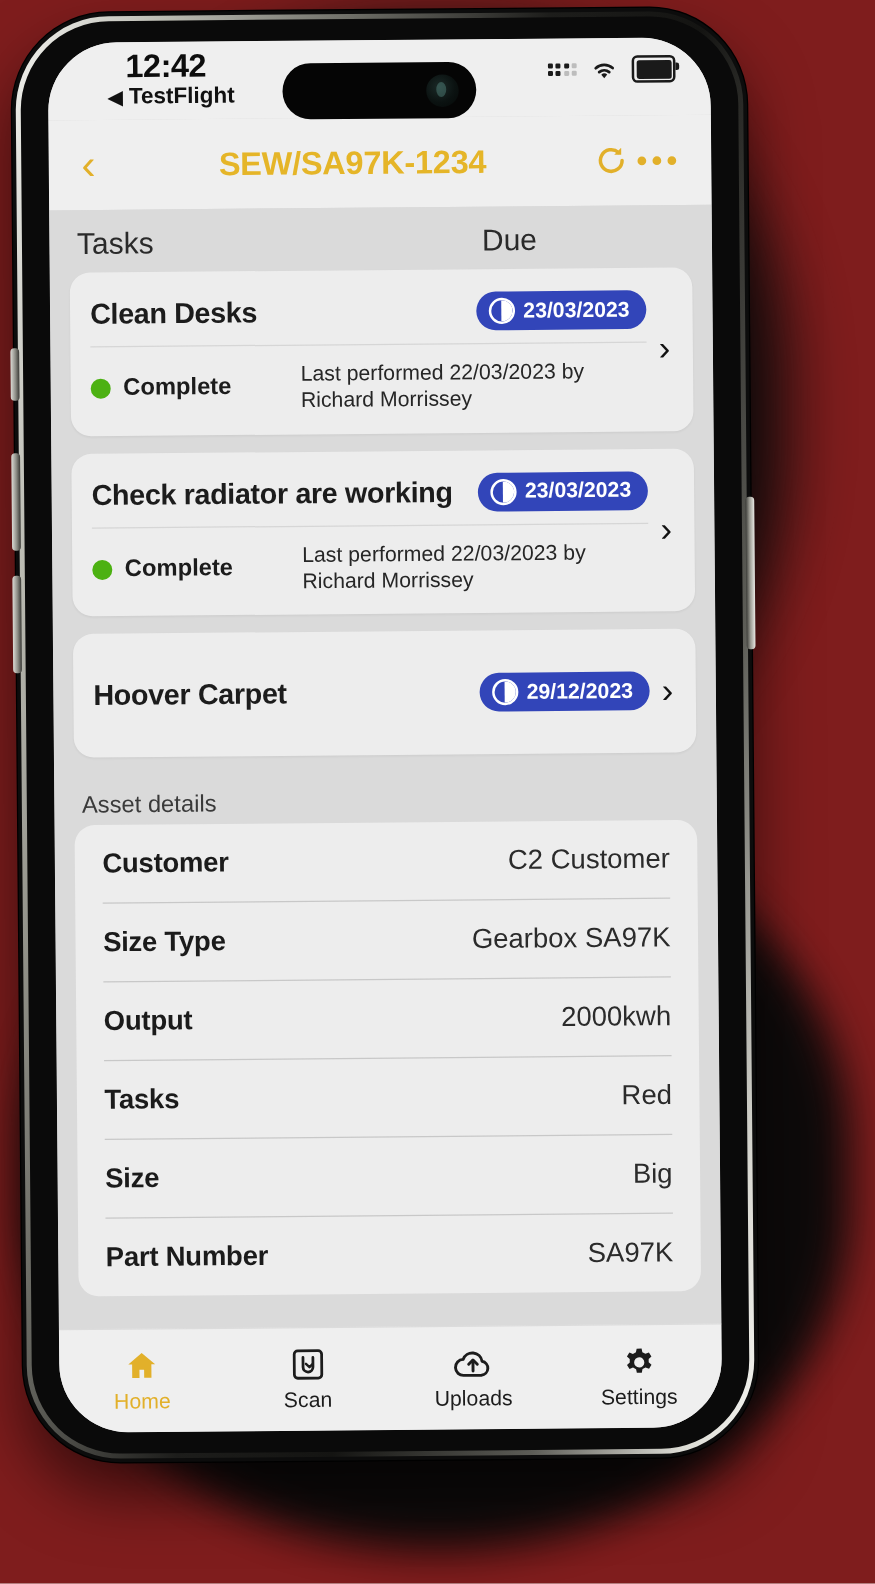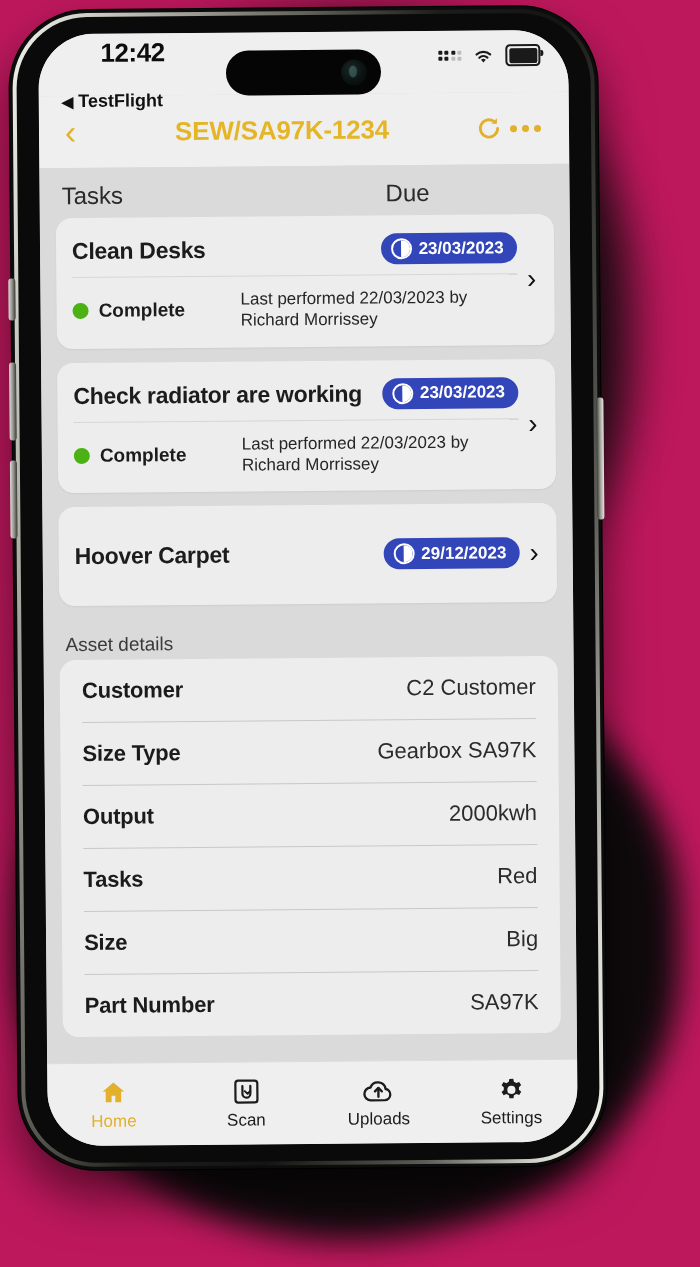--- a/index.html
+++ b/index.html
@@ -1,18 +1,18 @@
 <!DOCTYPE html>
 <html><head>
 <meta charset="utf-8">
 <style>
   html,body{margin:0;padding:0;background:#ffffff;}
   body{width:700px;height:1267px;overflow:hidden;font-family:"Liberation Sans",sans-serif;}
 
-  .stage{position:relative;width:700px;height:1267px;background:#be185d;}
+  .stage{position:relative;width:700px;height:1267px;background:#7f1d1d;}
 
   
   .blob{position:absolute;left:50%;top:640px;transform:translateX(-50%);
         width:660px;height:600px;background:#0a0a0a;border-radius:50%/46%;
         filter:blur(16px);opacity:.97;}
   .blob2{position:absolute;left:50%;top:20px;transform:translateX(-50%);
         width:560px;height:620px;background:#0d0d0d;border-radius:46%;
         filter:blur(26px);opacity:.9;}
 
   
@@ -36,22 +36,22 @@
 
   
   .screen{position:absolute;left:29px;top:24px;width:530px;height:1112px;
           border-radius:55px;overflow:hidden;background:#d9d9d9;
           display:flex;flex-direction:column;}
 
   
   .statusbar{position:relative;height:62px;background:#efefef;flex:0 0 auto;}
   .sb-time{position:absolute;left:62px;top:4px;font-size:26px;font-weight:bold;color:#0d0d0d;
            letter-spacing:-.4px;}
-  .sb-back{position:absolute;left:23px;top:33px;font-size:18px;font-weight:bold;color:#111;
-           white-space:nowrap;margin-top:24px;}
+  .sb-back{position:absolute;left:48px;top:33px;font-size:18px;font-weight:bold;color:#111;
+           white-space:nowrap;}
   .sb-back .tri{font-size:15px;}
   .island{position:absolute;left:50%;top:18px;transform:translateX(-50%);
           width:155px;height:45px;border-radius:24px;background:#050505;}
   .lens{position:absolute;right:14px;top:50%;transform:translateY(-50%);
         width:26px;height:26px;border-radius:50%;
         background:radial-gradient(circle at 40% 38%,#1b2a28 0%,#0b1211 55%,#050807 100%);}
   .lens:after{content:"";position:absolute;left:8px;top:6px;width:8px;height:12px;
         border-radius:50%;background:rgba(120,190,180,.30);}
   .sb-right{position:absolute;right:28px;top:14px;display:flex;align-items:center;gap:11px;}
   .sig2{display:flex;flex-direction:column;gap:2.5px;}

